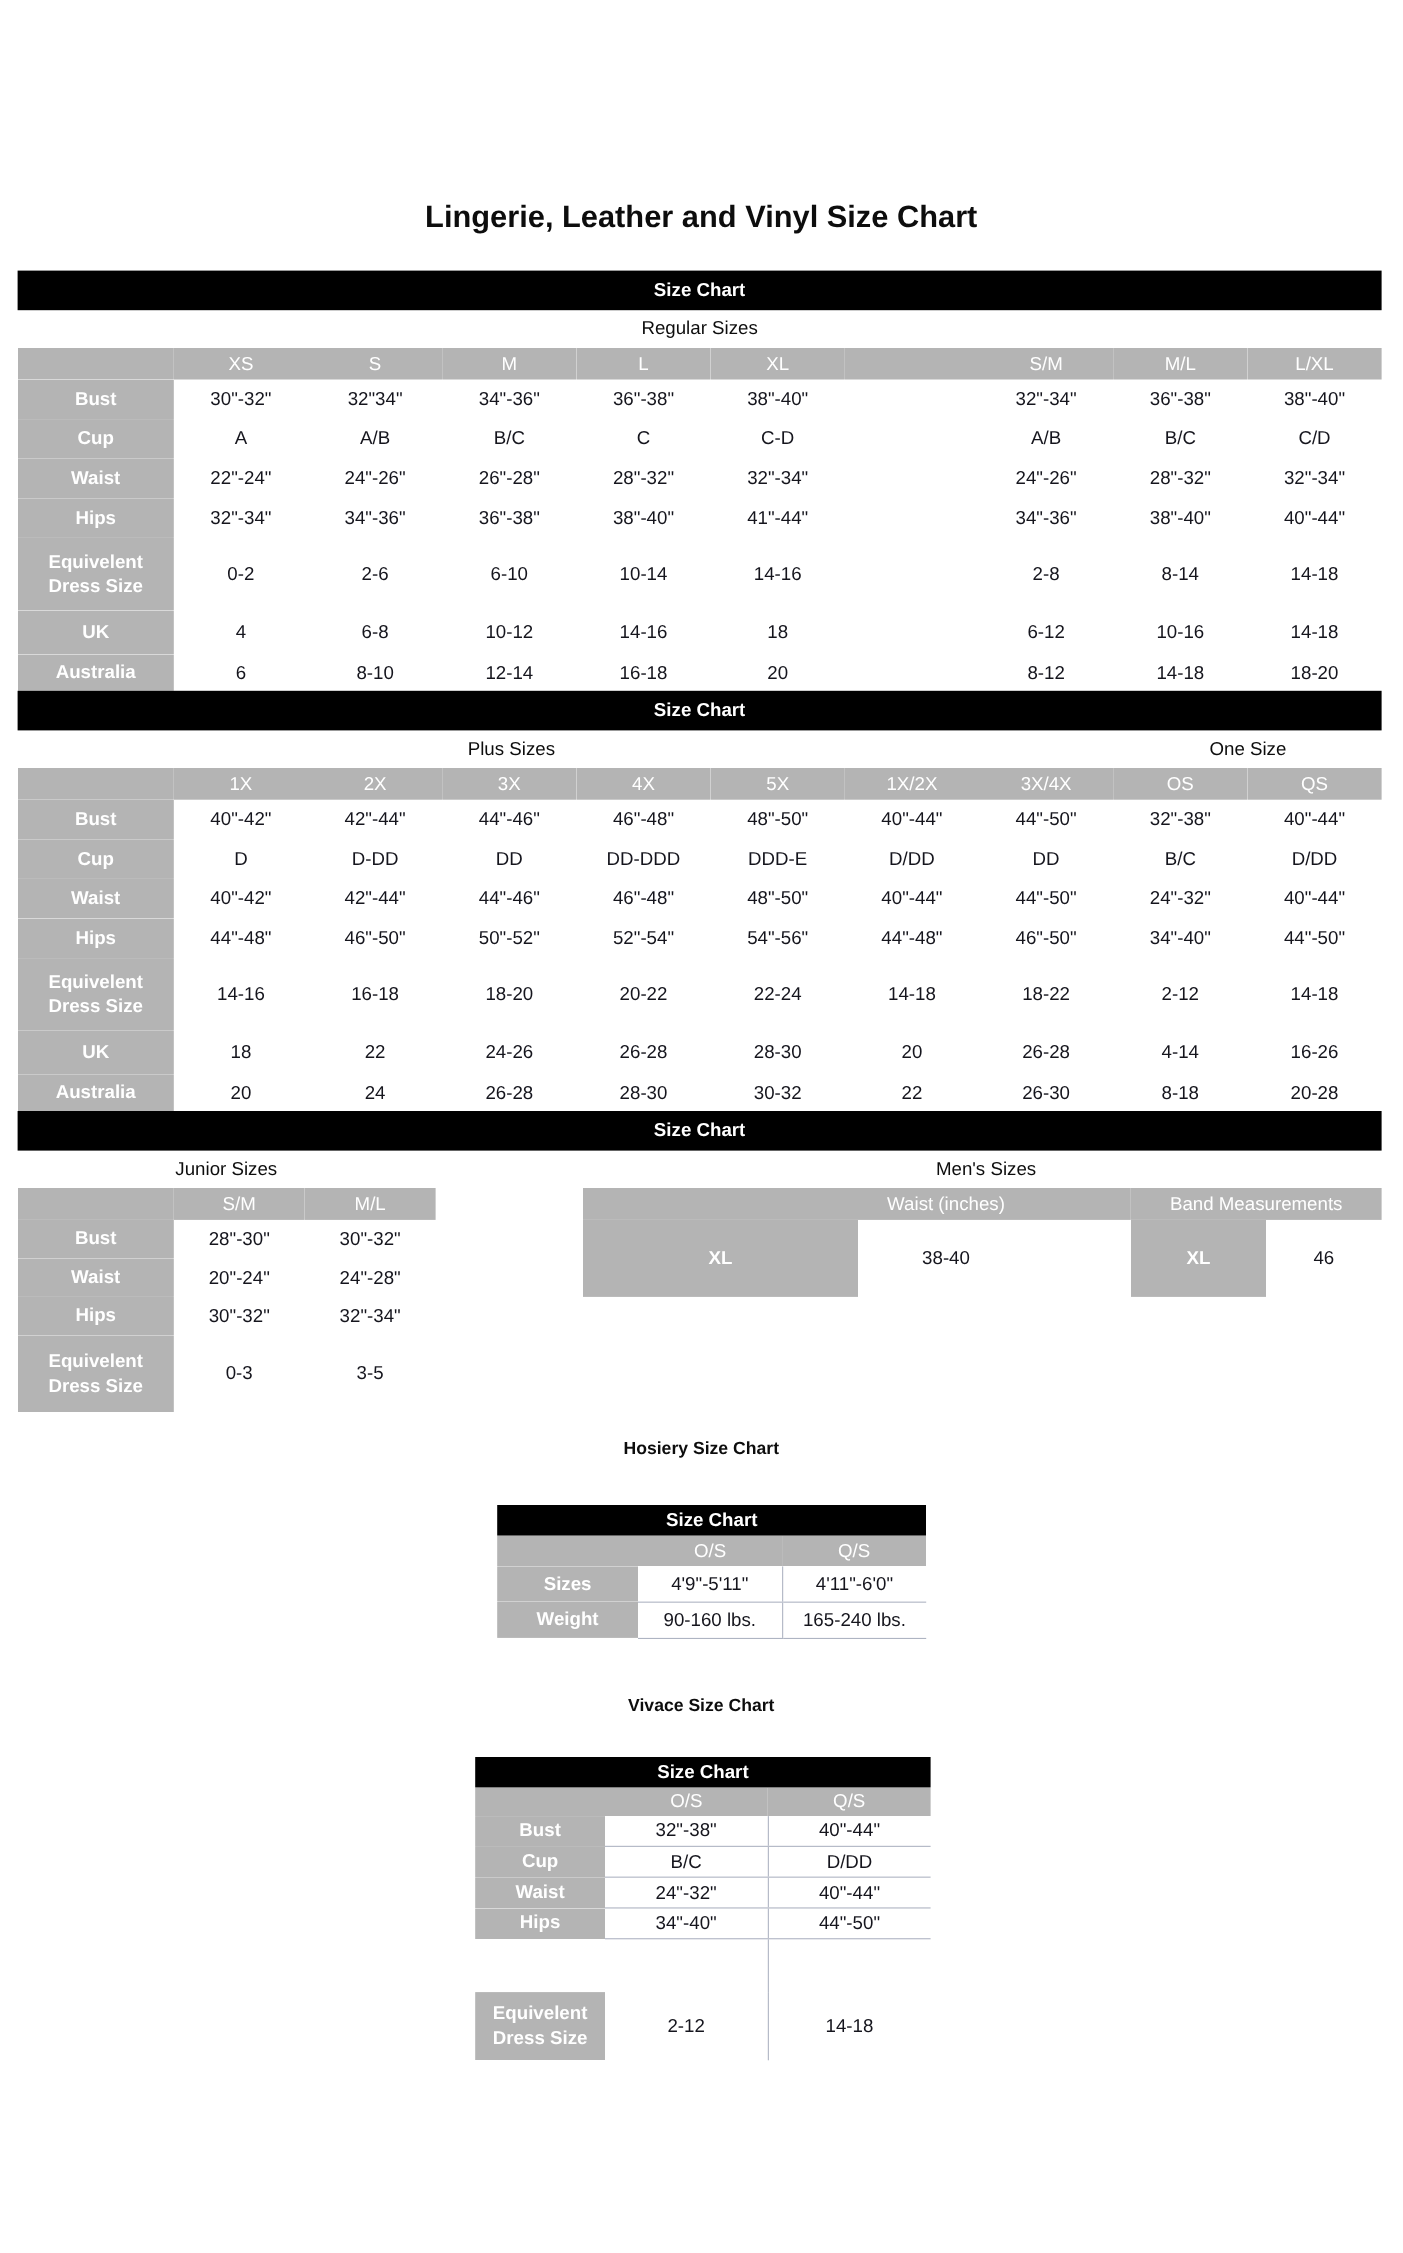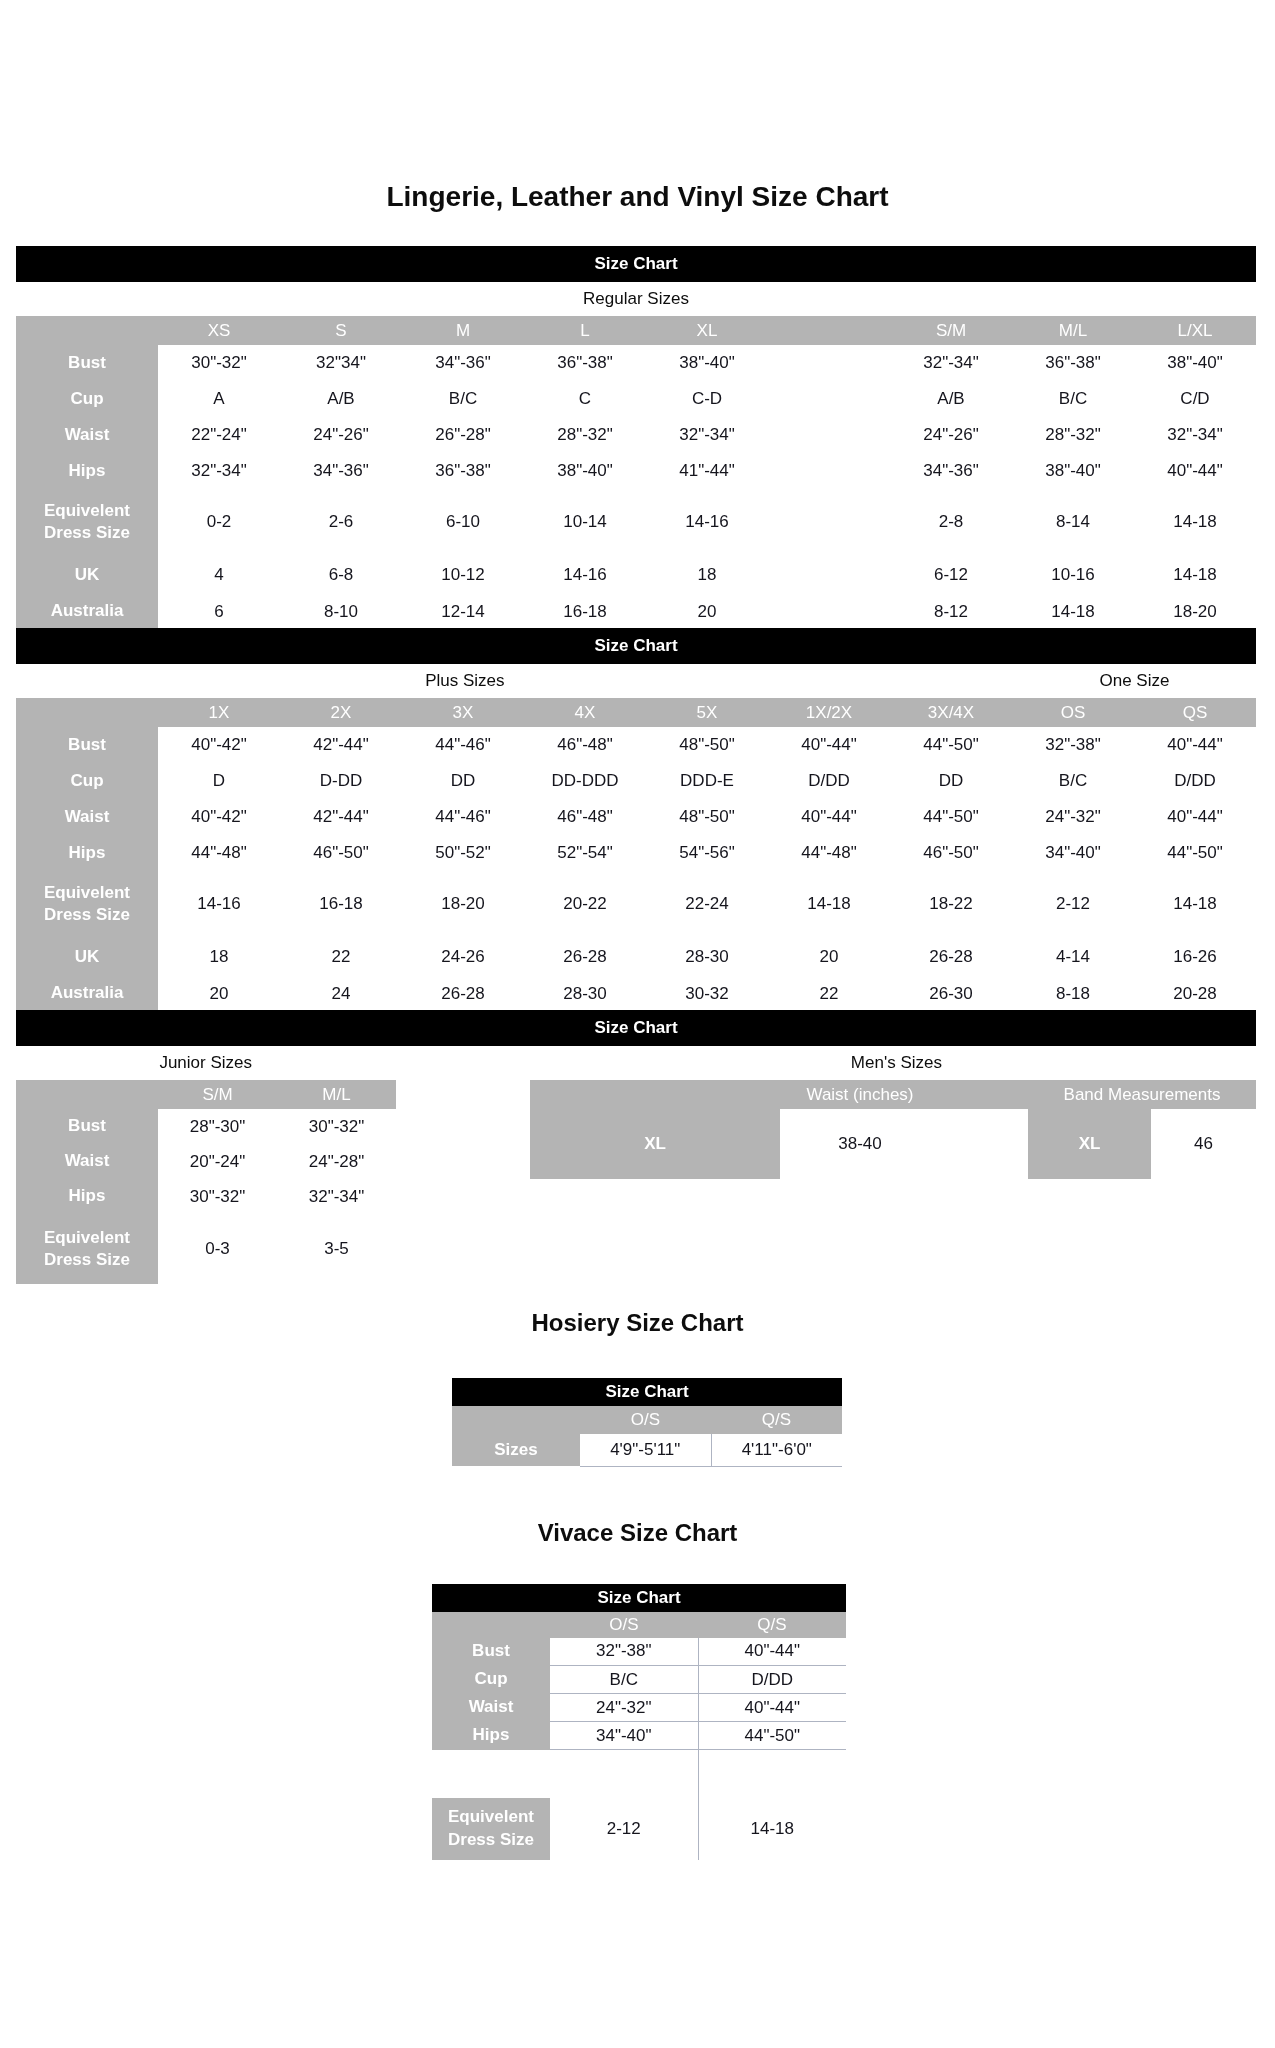--- a/index.html
+++ b/index.html
@@ -19,21 +19,21 @@
   .subrow span { position:absolute; top:50%; transform:translate(-50%,-50%); white-space:nowrap; }
   table.st { border-collapse:collapse; table-layout:fixed; }
   .st td { text-align:center; vertical-align:middle; font-size:17px; padding:0; overflow:hidden; }
   .g { background:#b4b4b4; color:#fff; }
   .lbl { white-space:pre-line; line-height:1.3; font-size:16px;font-weight:bold; }
   .hdrc { font-size:16px; }
   .v { color:#15151d; }
   .barcell { background:#000; color:#fff; font-weight:bold; font-size:16px; }
   .bb { border-bottom:1px solid #aeb4c2; }
   .vl { border-left:1px solid #aeb4c2; }
-  .sub-title { margin:0; text-align:center; font-size:24px; font-weight:bold; color:#0d0d0d; }
+  .sub-title { margin:0; text-align:center; font-size:16px; font-weight:bold; color:#0d0d0d; }
   .hosiery-title { padding-top:25px; }
   .vivace-title { padding-top:52px; }
   table.hosiery { width:390px; margin-left:452px; margin-top:41px; }
   table.vivace { width:414px; margin-left:432px; margin-top:37px; }
   .tables-row { display:flex; align-items:flex-start; }
   .gap-col { width:134px; }
 </style>
 </head>
 <body>
 
@@ -361,20 +361,25 @@
   <tr style="height:28px">
     <td class="g"></td>
     <td class="g hdrc">O/S</td>
     <td class="g hdrc">Q/S</td>
   </tr>
   <tr style="height:32px">
     <td class="g lbl">Sizes</td>
     <td class="v bb">4'9"-5'11"</td>
     <td class="v bb vl">4'11"-6'0"</td>
   </tr>
+  <tr style="height:33px">
+    <td class="g lbl">Weight</td>
+    <td class="v bb">90-160 lbs.</td>
+    <td class="v bb vl">165-240 lbs.</td>
+  </tr>
 </tbody>
   </table>
 
 <h2 class="sub-title vivace-title">Vivace Size Chart</h2>
 <table class="st vivace">
   <colgroup>
       <col style="width:118px">
       <col style="width:148px">
       <col style="width:148px">
     </colgroup>

